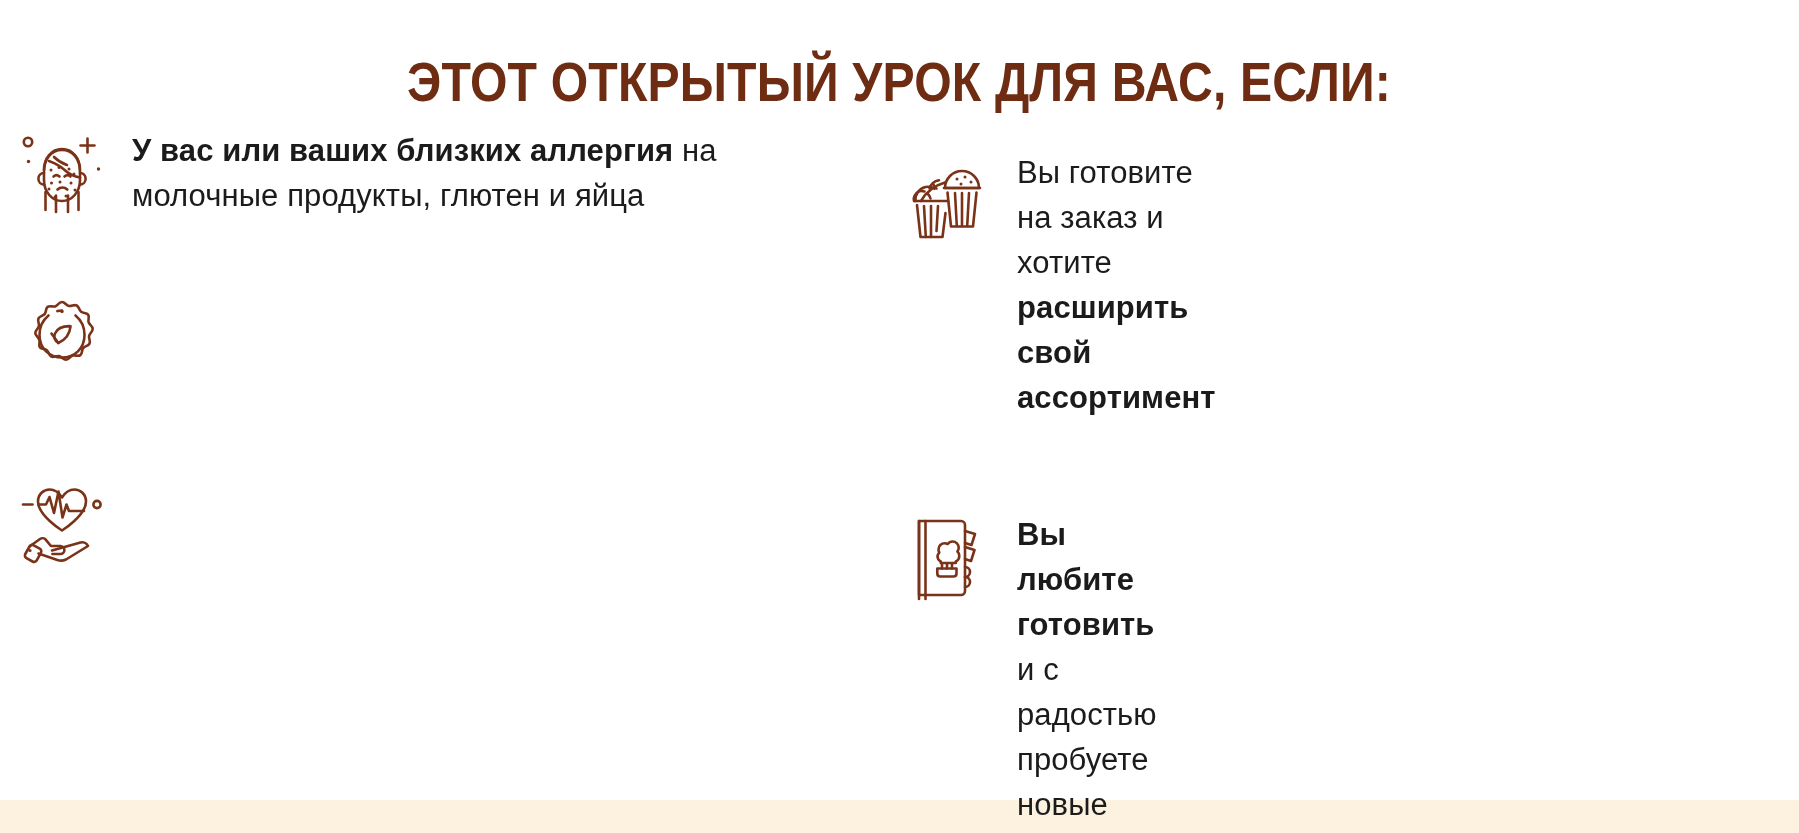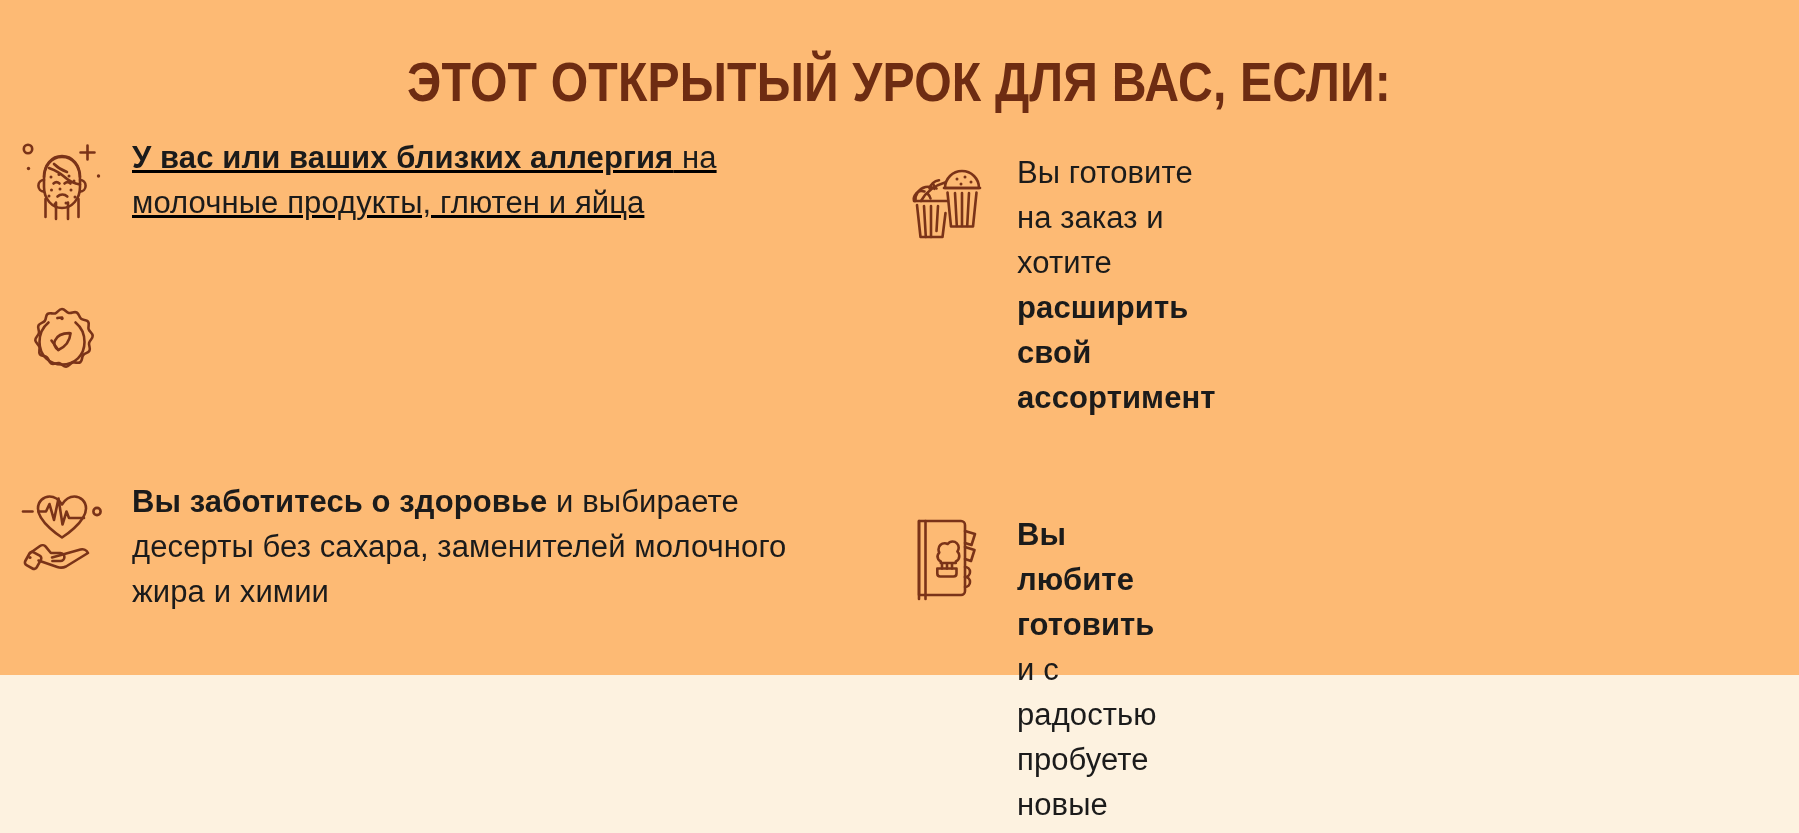--- a/index.html
+++ b/index.html
@@ -9,22 +9,22 @@
   body {
     width: 1799px;
     height: 833px;
     background: #FDF2E0;
     font-family: "Liberation Sans", "DejaVu Sans", sans-serif;
     overflow: hidden;
   }
   .page {
     position: relative;
     width: 1799px;
-    height: 675px;
-    background: #fdba74;
+    height: 800px;
+    background: #ffffff;
     box-sizing: border-box;
   }
 
   
   .title-wrap {
     position: absolute;
     top: 8px;
     left: 0;
     width: 1799px;
     text-align: center;
@@ -58,21 +58,21 @@
     flex-direction: column;
   }
   .col-left  { padding-left: 14px;  }
   .col-right { padding-left: 849px; margin-left: -849px; }
 
   .item {
     display: flex;
     flex-direction: row;
     align-items: flex-start;
   }
-  .col-left .item.i0 { margin-top: 8px; text-decoration: underline; }
+  .col-left .item.i0 { margin-top: 1px; }
   .col-left .item.i1 { margin-top: 72px; }
   .col-left .item.i2 { margin-top: 78px; }
   .col-right .item.i0 { margin-top: 23px; }
   .col-right .item.i1 { margin-top: 90px; }
 
   .icon-box {
     flex: 0 0 auto;
     width: 96px;
     height: 96px;
     margin-right: 22px;
@@ -168,23 +168,20 @@
             <path d="M46 56.5S22 41.5 22 27.5c0-7.2 5.6-12 11.6-12 4.9 0 9.4 3.2 12.4 8 3-4.8 7.5-8 12.4-8 6 0 11.6 4.8 11.6 12 0 14-24 29-24 29z"></path>
             <path d="M7 30.5h9.5"></path>
             <path d="M22.5 30.5h7.5l3.5-7.5 4.5 16 4.5-21.5 4 26 4-13 2.5 6.5h15"></path>
             <circle cx="81" cy="30.5" r="3.6"></circle>
             <path d="M13.5 72.5l10.5-7.5c1.8-1.3 4.3-1 5.7.7l5.2 6.3h9.5c2.2 0 4 1.8 4 4s-1.8 4-4 4h-8"></path>
             <path d="M36 76.5l28.5-8c3-.8 6.2.7 7.5 3.5L50 85.5c-2.7 1.3-5.8 1.5-8.7.5l-18.8-6.5"></path>
             <path d="M13.5 72.5l-4.2 7.5c-.8 1.5-.3 3.4 1.2 4.2l6 3.3c1.5.8 3.4.3 4.2-1.2l4.2-7.5c.8-1.5.3-3.4-1.2-4.2l-6-3.3c-1.5-.8-3.4-.3-4.2 1.2z"></path>
             <circle cx="14" cy="76.5" r="1.6" fill="#7A3318" stroke="none"></circle>
           </svg>
         </div>
-        <div class="txt">
-          <b>Вы заботитесь о здоровье</b><span> и выбираете десерты без сахара, заменителей молочного жира и химии</span>
-        </div>
       </div>
 
     </div>
 
     <div class="col col-right">
 
       <div class="item i0">
         <div class="icon-box">
           <svg width="92" height="92" viewBox="0 0 92 92" fill="none" stroke="#7A3318" stroke-width="2.6" stroke-linecap="round" stroke-linejoin="round">
             <path d="M44 36c0-9.4 7.6-17 17-17s17 7.6 17 17z"></path>

